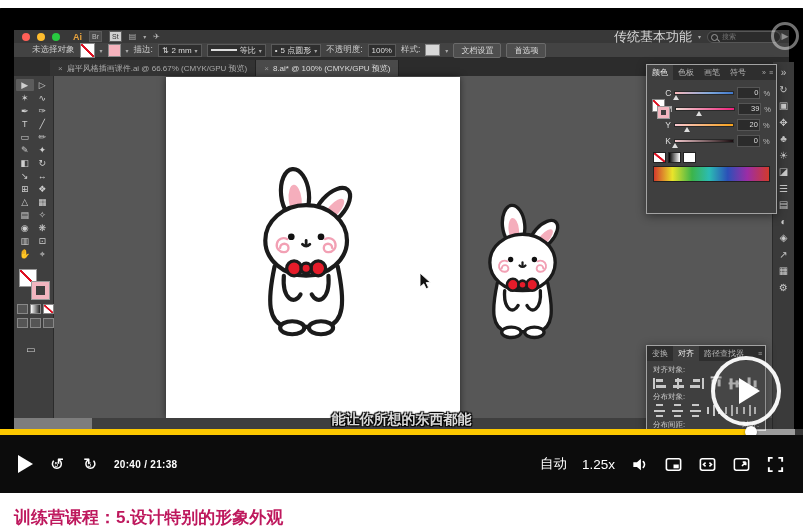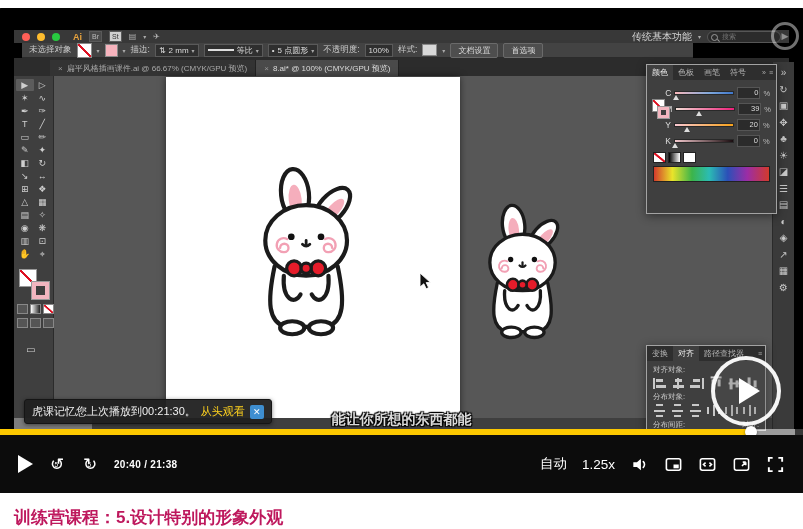--- a/index.html
+++ b/index.html
@@ -8,27 +8,27 @@
   .video{position:absolute;left:0;top:8px;width:803px;height:485px;background:#000;overflow:hidden;}
 
   
   .titlebar{left:14px;top:22px;width:775px;height:13px;background:#383838;display:flex;align-items:center;gap:7px;padding:0 8px;box-sizing:border-box;}
   .tl{width:8px;height:8px;border-radius:50%;display:inline-block;}
   .ai-logo{color:#e8a33d;font-weight:bold;font-size:9px;margin-left:6px;}
   .mini-tile{font-size:7px;color:#bbb;background:#4a4a4a;border:1px solid #5a5a5a;padding:0 2px;line-height:9px;}
   .mini-tile.light{background:#cfcfcf;color:#333;}
   .tb-glyph{font-size:8px;color:#b5b5b5;}
   .tb-right{margin-left:auto;display:flex;align-items:center;gap:6px;}
-  .workspace{font-size:10px;color:#d5d5d5;}
+  .workspace{font-size:13px;color:#d5d5d5;}
   .searchbox{position:relative;width:72px;height:10px;background:#2b2b2b;border:1px solid #565656;border-radius:6px;}
   .searchbox input{position:absolute;left:14px;top:0;width:54px;height:9px;background:transparent;border:none;color:#999;font-size:7px;outline:none;padding:0;}
   .mag{position:absolute;left:3px;top:2px;width:5px;height:5px;border:1px solid #999;border-radius:50%;}
   .mag::after{content:"";position:absolute;width:3px;height:1px;background:#999;transform:rotate(45deg);right:-3px;bottom:-1px;}
 
-  .optionsbar{left:14px;top:35px;width:671px;height:15px;background:#434343;border-bottom:1px solid #2b2b2b;display:flex;align-items:center;font-size:8.5px;color:#c9c9c9;gap:5px;padding:0 7px;box-sizing:border-box;margin-left:8px;}
+  .optionsbar{left:14px;top:35px;width:775px;height:15px;background:#434343;border-bottom:1px solid #2b2b2b;display:flex;align-items:center;font-size:8.5px;color:#c9c9c9;gap:5px;padding:0 18px;box-sizing:border-box;}
   .sw-none{width:13px;height:13px;border:1px solid #8a8a8a;background:linear-gradient(to top right,#fff 44%,#d12 46%,#d12 54%,#fff 56%);}
   .sw-pink{width:11px;height:11px;border:1px solid #8a8a8a;background:#f6b3bd;}
   .caret{font-size:6px;color:#aaa;}
   .obox{display:flex;align-items:center;gap:3px;background:#2f2f2f;border:1px solid #5a5a5a;height:11px;padding:0 3px;font-size:8px;color:#ddd;}
   .wline{width:26px;height:2px;background:#ddd;}
   .obtn{background:#4e4e4e;border:1px solid #6a6a6a;border-radius:2px;padding:1px 7px;font-size:8px;color:#ddd;}
   .sw-style{width:13px;height:10px;background:#d8d8d8;border:1px solid #888;}
 
   .tabsbar{left:14px;top:50px;width:775px;height:18px;background:#2c2c2c;display:flex;align-items:flex-end;padding-left:36px;box-sizing:border-box;}
   .tab{height:16px;display:flex;align-items:center;font-size:8px;color:#aaa;padding:0 8px;background:#333;border-right:1px solid #222;gap:4px;white-space:nowrap;}
@@ -404,25 +404,20 @@
           <span>分布间距:</span>
           <span>对齐:</span>
         </div>
       </div>
     </div>
 
     <div class="ab watermark">
       <span class="wm-circle">▶</span>
     </div>
 
-    <div class="ab toast">
-      <span>虎课记忆您上次播放到00:21:30。</span>
-      <span class="toast-link">从头观看</span>
-      <span class="toast-close">✕</span>
-    </div>
 
     <div class="ab subtitle">能让你所想的东西都能</div>
 
     <div class="ab bigplay">
       <span class="bigplay-tri"></span>
     </div>
 
     <div class="ab progress">
       <div class="progress-played" style="width:93.5%"></div>
       <div class="progress-buffer" style="left:93.5%;width:5.5%"></div>

